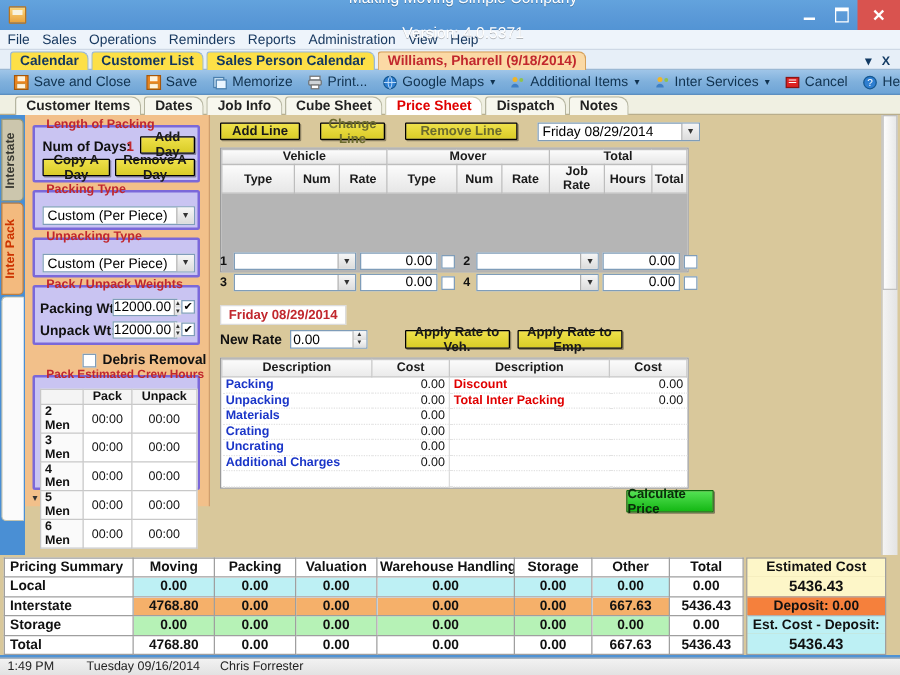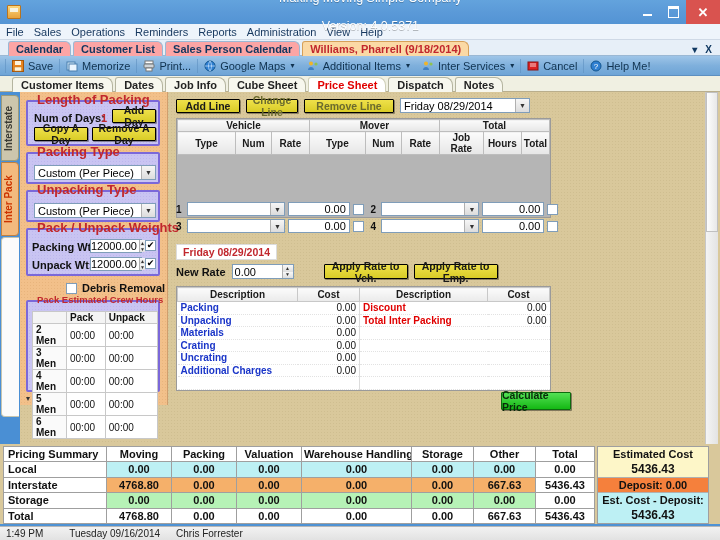--- a/index.html
+++ b/index.html
@@ -66,21 +66,21 @@
   .wintabs {
     height: 16px; background: #e7eff8;
     display: flex; align-items: flex-end; padding-left: 8px;
     position: relative;
     border-bottom: 1px solid #9bb8d4;
   }
   .wintab {
     height: 15px; line-height: 14px;
     padding: 0 7px;
     font-size: 11px; font-weight: bold; color: #12365f;
-    background: #fca5a5;
+    background: #fde047;
     border: 1px solid #9bb8d4; border-bottom: none;
     border-radius: 3px 6px 0 0;
     margin-right: 2px;
     position: relative; top: 1px;
     white-space: nowrap;
     cursor: default;
   }
   .wintab.active {
     background: #fbd9a5;
     color: #c1272d;
@@ -179,21 +179,21 @@
     position: absolute;
     border: 2px solid #7b68d9;
     background: #c9c4f2;
     background-image: radial-gradient(#bdb7ee .5px, transparent .5px);
     background-size: 3px 3px;
     border-radius: 2px;
   }
   .gbox > .glabel {
     position: absolute; top: -7px; left: 6px;
     background: transparent; padding: 0 3px;
-    font-size: 13px; font-weight: bold; color: #c1272d;
+    font-size: 10px; font-weight: bold; color: #c1272d;
     white-space: nowrap;
     line-height: 10px;
   }
 
   
   .ybtn {
     background: linear-gradient(180deg,#efe14a 0%,#d9cc27 100%);
     border: 1px solid #000; border-radius: 1px;
     font-size: 10.5px; font-weight: bold; color: #1a1a1a;
     display:flex; align-items:center; justify-content:center;
@@ -235,29 +235,29 @@
   }
   .lbl { font-size:11px; font-weight:bold; color:#111; }
 
   
   .crew {
     position:absolute; border-collapse:collapse; background:#fff;
     font-size:10px;
   }
   .crew td, .crew th {
     border:1px solid #c8c8c8; padding:0 3px; height:12px;
-    text-align:left; color:#111;
+    text-align:center; color:#111;
   }
   .crew th { font-weight:bold; background:#f4f4f4;}
   .crew td.rowhdr { font-weight:bold; text-align:left; background:#fafafa;}
 
   
   .main-panel { position:absolute; left:148px; top:0; right:0; bottom:0; }
 
-  .topbar-row { position:absolute; left:8px; top:6px; display:flex; align-items:center; gap:6px; }
+  .topbar-row { position:absolute; left:8px; top:6px; display:flex; align-items:flex-start; gap:16px; }
   .date-combo { width:130px; height:15px; }
 
   .grid-wrap {
     position:absolute; left:8px; top:26px; width:375px;
     border:1px solid #9a9a9a; background:#fff;
   }
   table.grid { border-collapse:collapse; width:100%; font-size:10px; }
   table.grid th {
     background: linear-gradient(180deg,#fbfbfb,#e6e6e6);
     border:1px solid #bdbdbd; font-weight:bold; color:#1a1a1a;
@@ -404,20 +404,28 @@
     <div class="wintab">Customer List</div>
     <div class="wintab">Sales Person Calendar</div>
     <div class="wintab active">Williams, Pharrell  (9/18/2014)</div>
     <div class="wintabs-right">
       <span>▾</span>
       <span>X</span>
     </div>
   </div>
 
   <div class="toolbar">
+    <div class="tbtn">
+      <svg class="ticon" viewBox="0 0 12 12">
+          <rect x="0.5" y="0.5" width="11" height="11" fill="#e8841f" stroke="#a3560c"></rect>
+          <rect x="3" y="1" width="6" height="4" fill="#fdf3dd"></rect>
+          <rect x="2.5" y="7" width="7" height="4" fill="#fdf3dd" stroke="#c07a1c" stroke-width=".5"></rect>
+        </svg>
+      <span>Save and Close</span>
+    </div>
     <div class="tsep"></div>
     <div class="tbtn">
       <svg class="ticon" viewBox="0 0 12 12">
           <rect x="0.5" y="0.5" width="11" height="11" fill="#e8841f" stroke="#a3560c"></rect>
           <rect x="3" y="1" width="6" height="4" fill="#fdf3dd"></rect>
           <rect x="2.5" y="7" width="7" height="4" fill="#fdf3dd" stroke="#c07a1c" stroke-width=".5"></rect>
         </svg>
       <span>Save</span>
     </div>
     <div class="tsep"></div>

